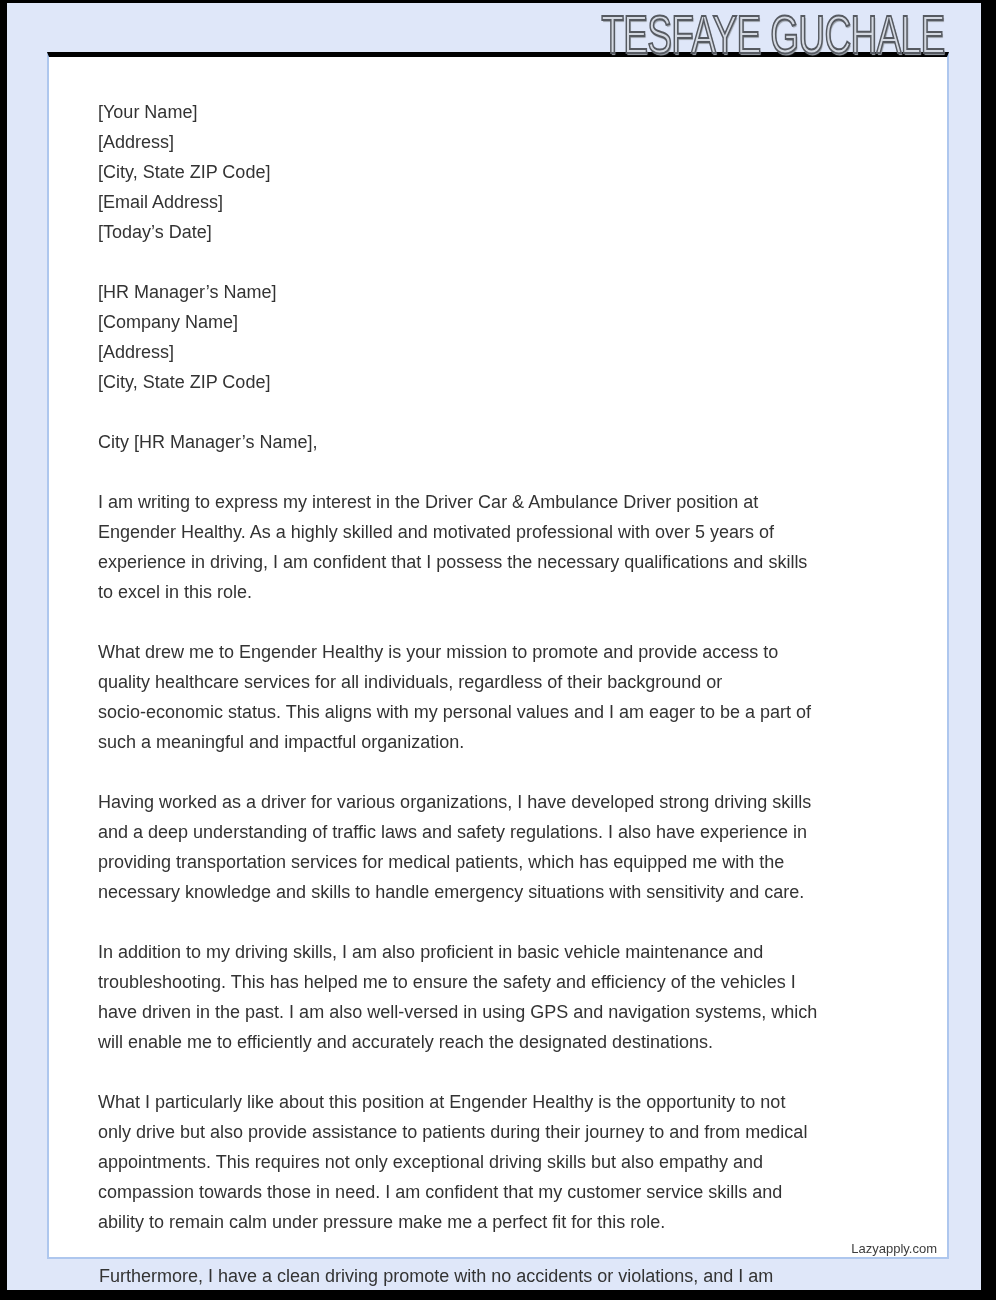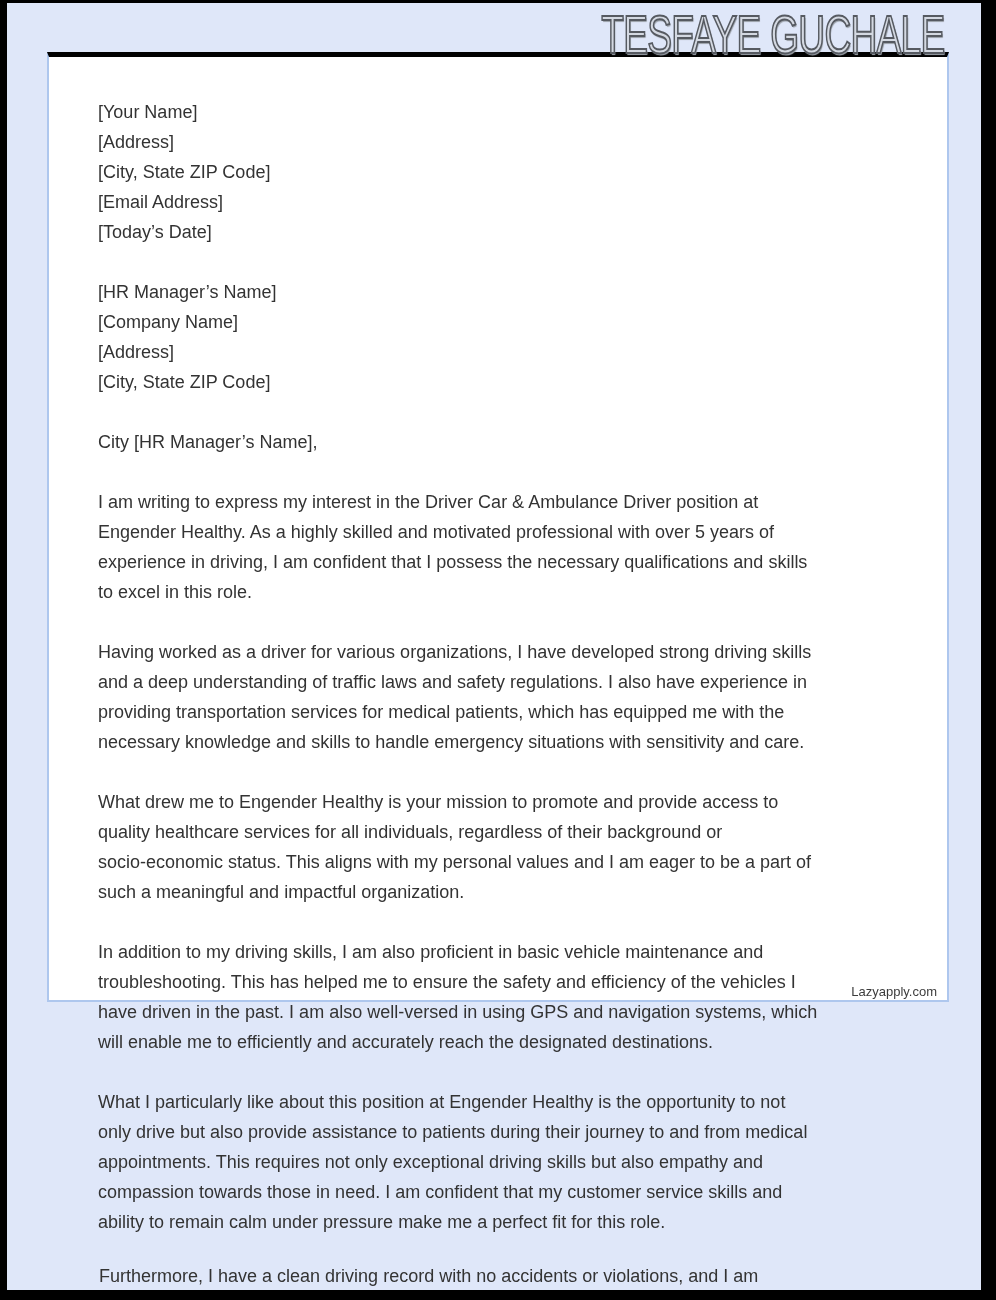--- a/index.html
+++ b/index.html
@@ -35,21 +35,21 @@
     transform-origin: right top;
     z-index: 2;
   }
 
   
   .page {
     position: absolute;
     left: 47px;
     top: 52px;
     width: 902px;
-    height: 950px;
+    height: 1207px;
     box-sizing: border-box;
     background: #ffffff;
     border: 2px solid #aec7ee;
     border-top: 5px solid #000000;
     padding: 40px 40px 0 49px;
     z-index: 1;
   }
 
   .block {
     white-space: pre-line;
@@ -102,37 +102,37 @@
 [Address]
 [City, State ZIP Code]</div>
 
   <div class="block">City [HR Manager’s Name],</div>
 
   <div class="block">I am writing to express my interest in the Driver Car &amp; Ambulance Driver position at
 Engender Healthy. As a highly skilled and motivated professional with over 5 years of
 experience in driving, I am confident that I possess the necessary qualifications and skills
 to excel in this role.</div>
 
+  <div class="block">What drew me to Engender Healthy is your mission to promote and provide access to
+quality healthcare services for all individuals, regardless of their background or
+socio-economic status. This aligns with my personal values and I am eager to be a part of
+such a meaningful and impactful organization.</div>
+
   <div class="block">Having worked as a driver for various organizations, I have developed strong driving skills
 and a deep understanding of traffic laws and safety regulations. I also have experience in
 providing transportation services for medical patients, which has equipped me with the
 necessary knowledge and skills to handle emergency situations with sensitivity and care.</div>
-
-  <div class="block">What drew me to Engender Healthy is your mission to promote and provide access to
-quality healthcare services for all individuals, regardless of their background or
-socio-economic status. This aligns with my personal values and I am eager to be a part of
-such a meaningful and impactful organization.</div>
 
   <div class="block">In addition to my driving skills, I am also proficient in basic vehicle maintenance and
 troubleshooting. This has helped me to ensure the safety and efficiency of the vehicles I
 have driven in the past. I am also well-versed in using GPS and navigation systems, which
 will enable me to efficiently and accurately reach the designated destinations.</div>
 
   <div class="block">What I particularly like about this position at Engender Healthy is the opportunity to not
 only drive but also provide assistance to patients during their journey to and from medical
 appointments. This requires not only exceptional driving skills but also empathy and
 compassion towards those in need. I am confident that my customer service skills and
 ability to remain calm under pressure make me a perfect fit for this role.</div>
 
   <div class="brand">Lazyapply.com</div>
 </div>
 
-<div class="overflow-line">Furthermore, I have a clean driving record with no accidents or violations, and I am</div>
+<div class="overflow-line">Furthermore, I have a clean driving promote with no accidents or violations, and I am</div>
 
 </body></html>

